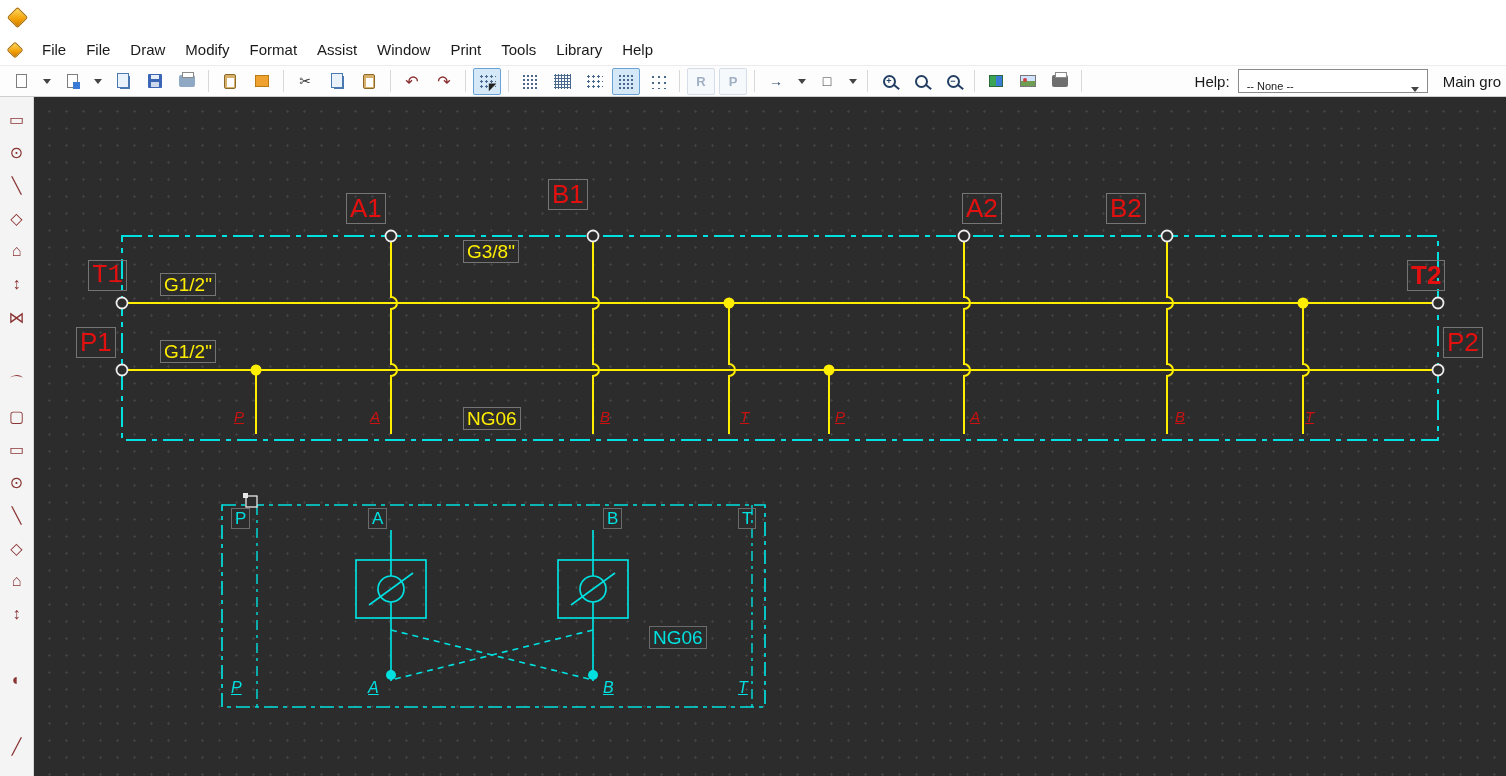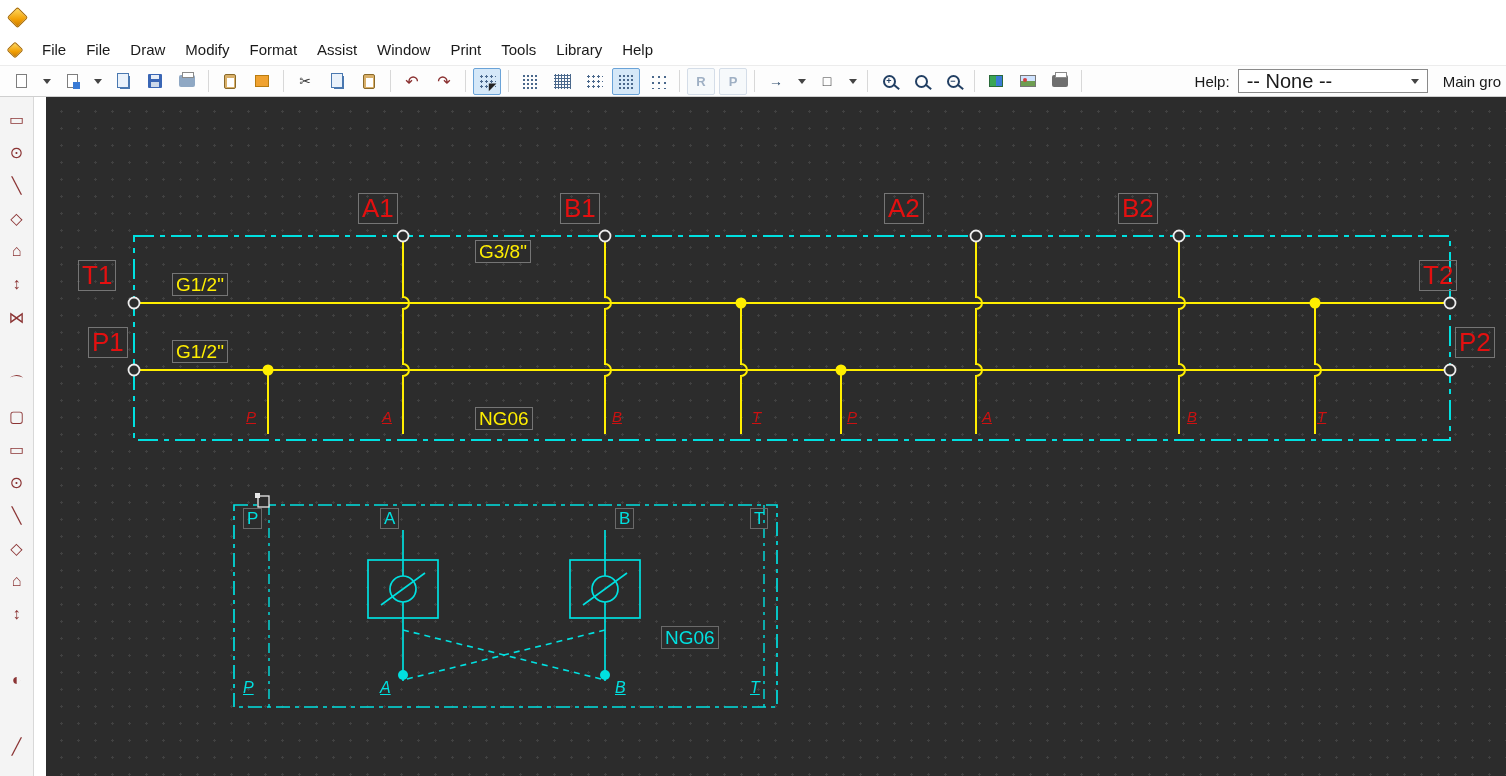--- a/index.html
+++ b/index.html
@@ -51,35 +51,35 @@
   .mag { width: 13px; height: 13px; border: 2px solid #223f63; border-radius: 50%; position: relative;
     display: flex; align-items: center; justify-content: center; font-size: 9px; font-weight: bold; color: #223f63; }
   .mag::after { content: ""; position: absolute; width: 7px; height: 2px; background: #223f63; right: -6px; bottom: -2px; transform: rotate(40deg); }
   .glyph-red { color: #8a3030; font-size: 16px; }
   .glyph-dark { color: #3a3a3a; }
   .glyph-blue { color: #2b4a6b; font-weight: bold; }
 
   .layer-wrap { margin-left: auto; display: flex; align-items: center; flex: none; }
   .layer-label { font-size: 15px; margin-right: 8px; }
   .layer-select { width: 190px; height: 24px; background: #fff; border: 1px solid #8a8a8a;
-    display: flex; align-items: center; padding: 0 8px; font-size: 20px; flex: none; }
+    display: flex; align-items: flex-end; padding: 0 8px; font-size: 11px; flex: none; }
   .layer-select .caret { margin-left: auto; }
   .main-group { font-size: 15px; margin-left: 15px; white-space: nowrap; }
 
   
   .workspace { display: flex; height: 679px; }
   .toolstrip { width: 34px; background: #f4f4f4; border-right: 1px solid #d8d8d8;
     display: flex; flex-direction: column; align-items: center; padding-top: 10px; flex: none; }
   .stool { width: 24px; height: 24px; display: flex; align-items: center; justify-content: center;
     color: #8b3434; font-size: 16px; margin-bottom: 9px; flex: none; }
   .stool.gap { margin-top: 33px; }
 
   .canvas { position: relative; flex: 1; background-color: #2c2c2c; overflow: hidden;
     background-image: radial-gradient(circle, #414141 1px, transparent 1.25px);
-    background-size: 17px 17px; background-position: 7px 6px; margin-left: 12px; }
+    background-size: 17px 17px; background-position: 7px 6px; }
   .schem { position: absolute; left: 0; top: 0; }
 
   .clbl { position: absolute; line-height: 1.12; white-space: nowrap; font-family: "Liberation Sans", sans-serif; }
   .box { border: 1px solid #757575; padding: 0 3px; }
   .red-big { color: #e31010; font-size: 26px; }
   .yel { color: #ffee00; font-size: 19px; }
   .red-sm { color: #cc1111; font-size: 15px; font-style: italic; text-decoration: underline; }
   .cy { color: #00e0e0; font-size: 17px; }
   .cy-box { border: 1px solid #6a6a6a; padding: 0 3px; }
   .cy-sm { color: #00e0e0; font-size: 16px; font-style: italic; text-decoration: underline; }
@@ -351,26 +351,26 @@
         <circle cx="559" cy="578" r="5"></circle>
       </g>
 
       <g>
         <rect x="212" y="399" width="11" height="11" fill="#2c2c2c" stroke="#e8e8e8" stroke-width="1.3"></rect>
         <rect x="209" y="396" width="5" height="5" fill="#e8e8e8" stroke="none"></rect>
       </g>
     </svg>
 
     <div class="clbl red-big box" style="left:312px; top:96px;">A1</div>
-    <div class="clbl red-big box" style="left:514px; top:96px;">B1</div>
-    <div class="clbl red-big box" style="left:838px; top:96px;">A2</div>
+    <div class="clbl red-big box" style="left:514px; top:82px;">B1</div>
+    <div class="clbl red-big box" style="left:928px; top:96px;">A2</div>
     <div class="clbl red-big box" style="left:1072px; top:96px;">B2</div>
-    <div class="clbl red-big box" style="left:32px; top:163px;">T1</div>
+    <div class="clbl red-big box" style="left:54px; top:163px;font-family:Liberation Mono, monospace;">T1</div>
     <div class="clbl red-big box" style="left:42px; top:230px;">P1</div>
-    <div class="clbl red-big box" style="left:1373px; top:163px;">T2</div>
+    <div class="clbl red-big box" style="left:1373px; top:163px;font-weight:bold;">T2</div>
     <div class="clbl red-big box" style="left:1409px; top:230px;">P2</div>
 
     <div class="clbl yel box" style="left:429px; top:143px;">G3/8"</div>
     <div class="clbl yel box" style="left:126px; top:176px;">G1/2"</div>
     <div class="clbl yel box" style="left:126px; top:243px;">G1/2"</div>
     <div class="clbl yel box" style="left:429px; top:310px;">NG06</div>
 
     <div class="clbl red-sm" style="left:200px; top:312px;">P</div>
     <div class="clbl red-sm" style="left:336px; top:312px;">A</div>
     <div class="clbl red-sm" style="left:566px; top:312px;">B</div>

